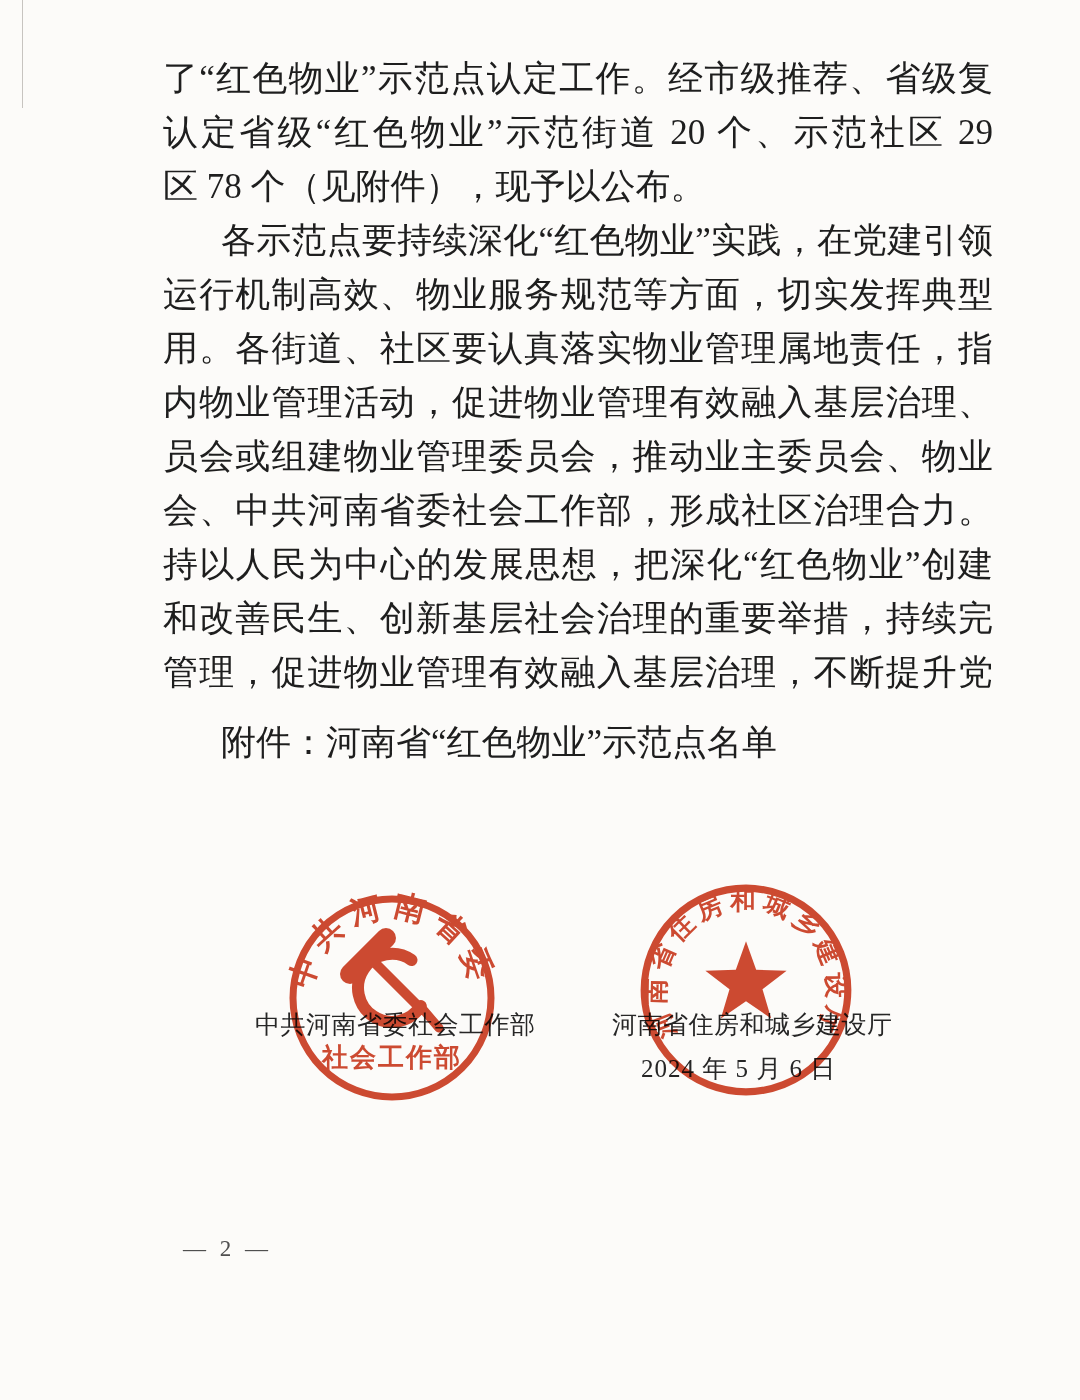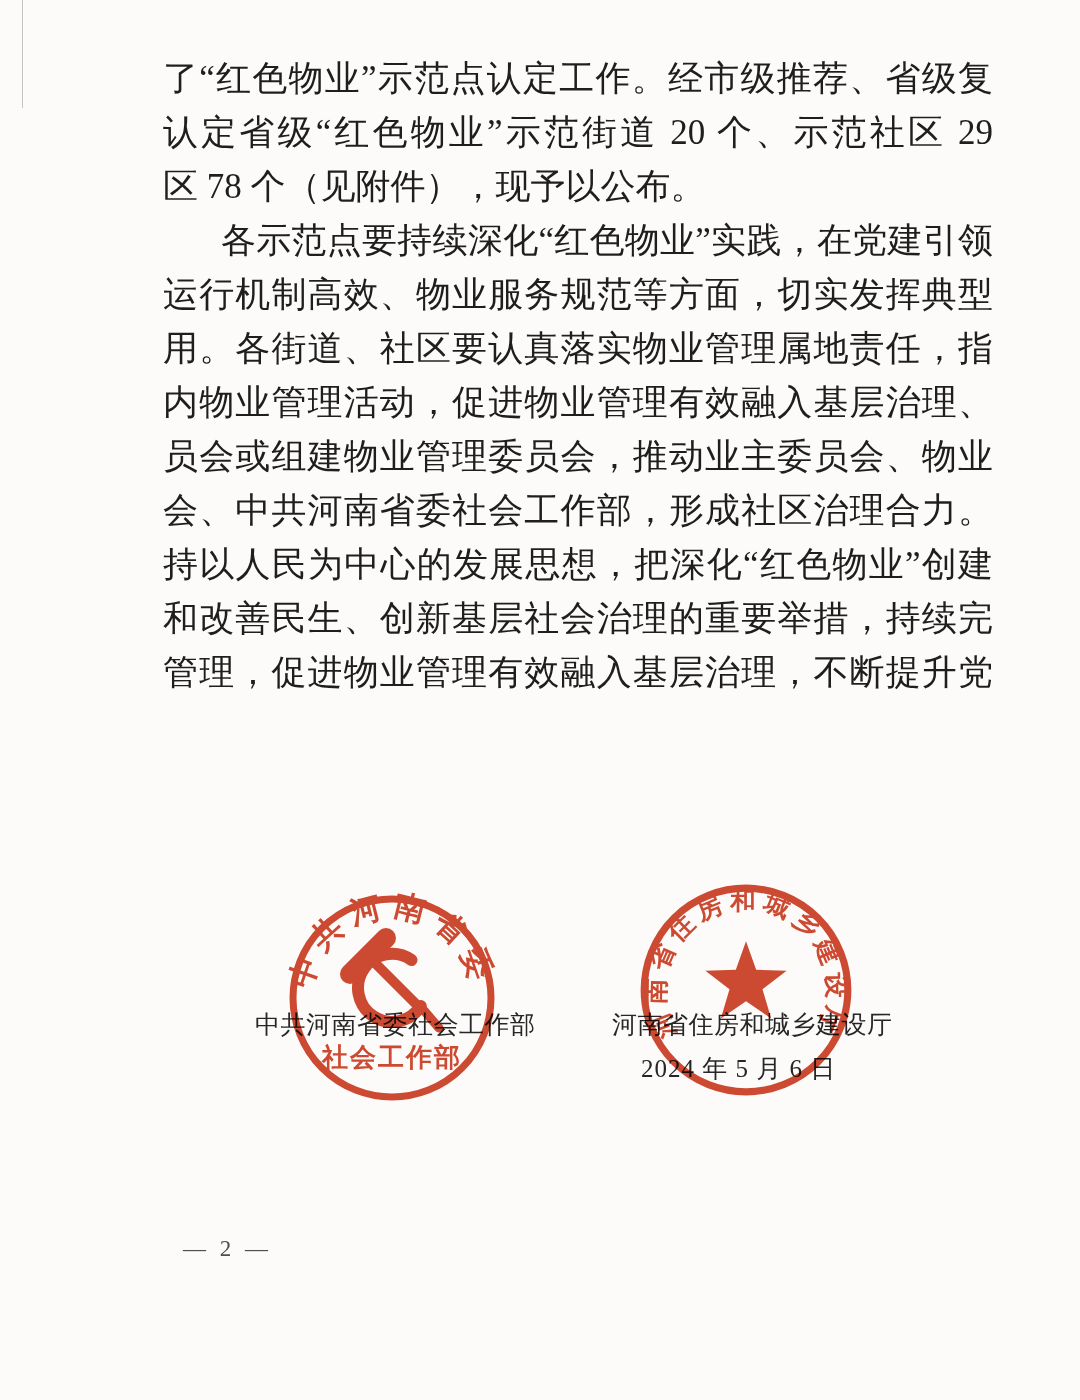--- a/index.html
+++ b/index.html
@@ -86,20 +86,21 @@
     <div class="doc-line">区 78 个（见附件），现予以公布。</div>
     <div class="doc-line fill indent">各示范点要持续深化“红色物业”实践，在党建引领有力、</div>
     <div class="doc-line fill">运行机制高效、物业服务规范等方面，切实发挥典型示范引领作</div>
     <div class="doc-line fill">用。各街道、社区要认真落实物业管理属地责任，指导监督辖区</div>
     <div class="doc-line fill">内物业管理活动，促进物业管理有效融入基层治理、选举业主委</div>
     <div class="doc-line fill">员会或组建物业管理委员会，推动业主委员会、物业服务企业成</div>
     <div class="doc-line fill">会、中共河南省委社会工作部，形成社区治理合力。各地要坚</div>
     <div class="doc-line fill">持以人民为中心的发展思想，把深化“红色物业”创建作为保障</div>
     <div class="doc-line fill">和改善民生、创新基层社会治理的重要举措，持续完善住宅物业</div>
     <div class="doc-line fill">管理，促进物业管理有效融入基层治理，不断提升党建引领城市</div>
+    <div class="attachment">附件：河南省“红色物业”示范点名单</div>
   </div>
 
   <div class="org-name org-left">中共河南省委社会工作部</div>
   <div class="org-name org-right">河南省住房和城乡建设厅</div>
   <div class="date-line">2024 年 5 月 6 日</div>
 
   <div class="seal seal-left">
     <svg viewBox="0 0 216 216">
       <g stroke="#cc3d22" fill="#cc3d22">
         <circle cx="108" cy="108" r="99" fill="none" stroke-width="7"></circle>

